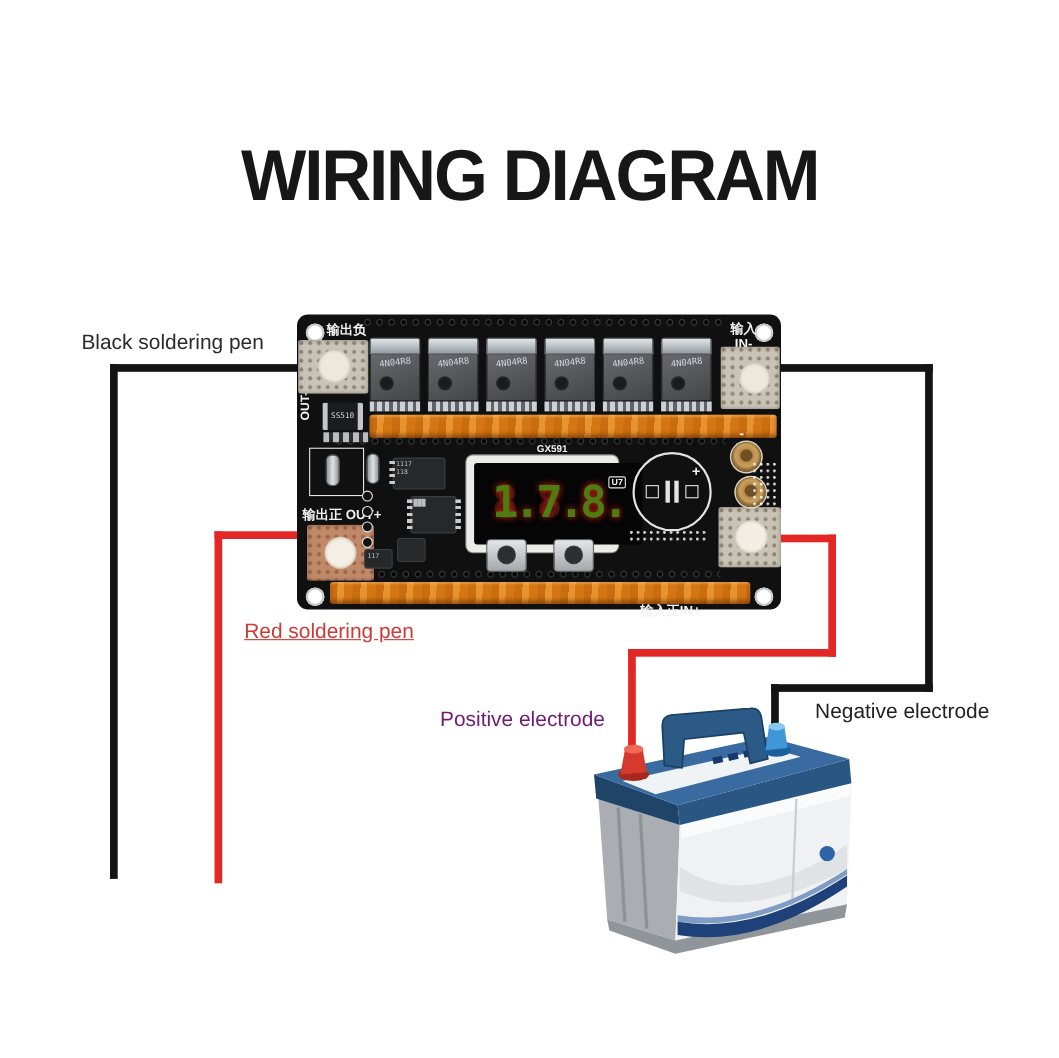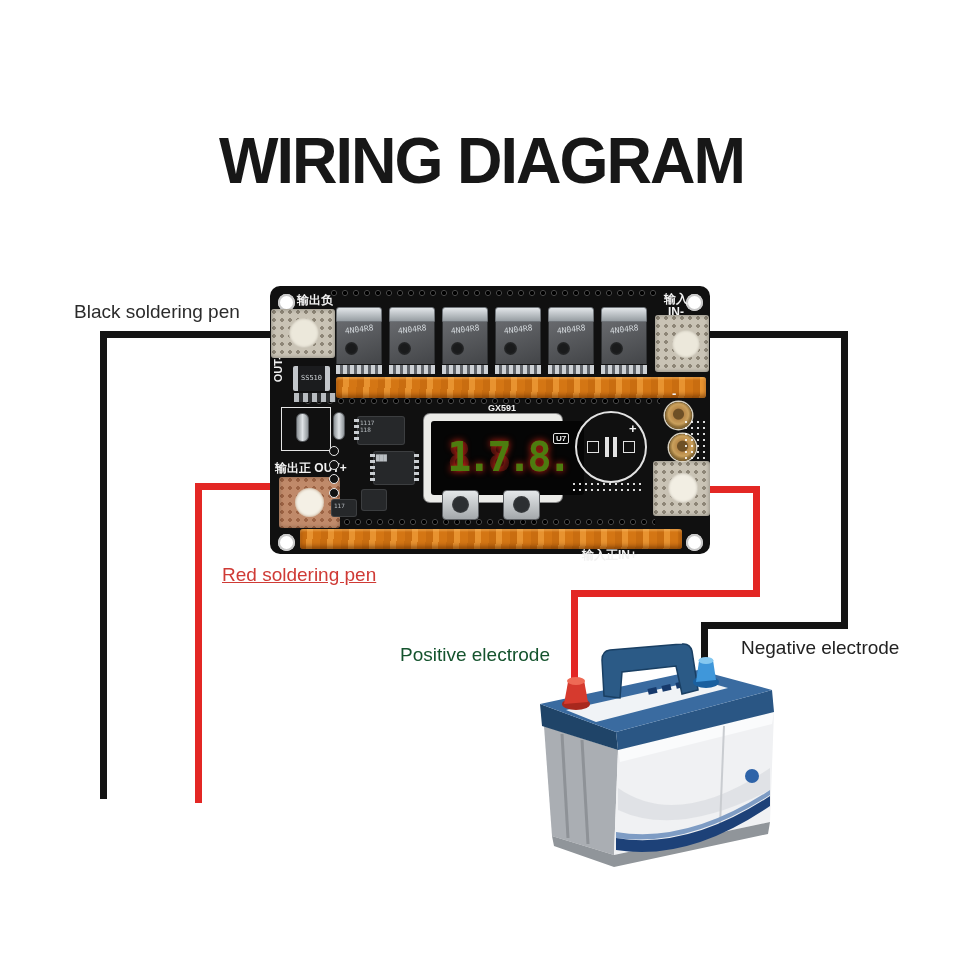--- a/index.html
+++ b/index.html
@@ -79,21 +79,21 @@
 </style>
 </head>
 <body>
 
 <div class="stage">
 
   <div class="title">WIRING DIAGRAM</div>
 
   <div class="lbl" style="left:74px;top:301px;">Black soldering pen</div>
   <div class="lbl" style="left:222px;top:564px;color:#cf3a35;text-decoration:underline;">Red soldering pen</div>
-  <div class="lbl" style="left:400px;top:644px;color:#14532d;">Positive electrode</div>
+  <div class="lbl" style="left:400px;top:644px;color:#701a75;">Positive electrode</div>
   <div class="lbl" style="left:741px;top:637px;color:#222;">Negative electrode</div>
 
   <div class="wire wk" style="left:100px;top:331px;width:202px;height:7px;"></div>
   <div class="wire wk" style="left:100px;top:331px;width:7px;height:468px;"></div>
 
   <div class="wire wr" style="left:195px;top:483px;width:107px;height:7px;"></div>
   <div class="wire wr" style="left:195px;top:483px;width:7px;height:320px;"></div>
 
   <div class="wire wk" style="left:704px;top:331px;width:144px;height:7px;"></div>
   <div class="wire wk" style="left:841px;top:331px;width:7px;height:298px;"></div>

